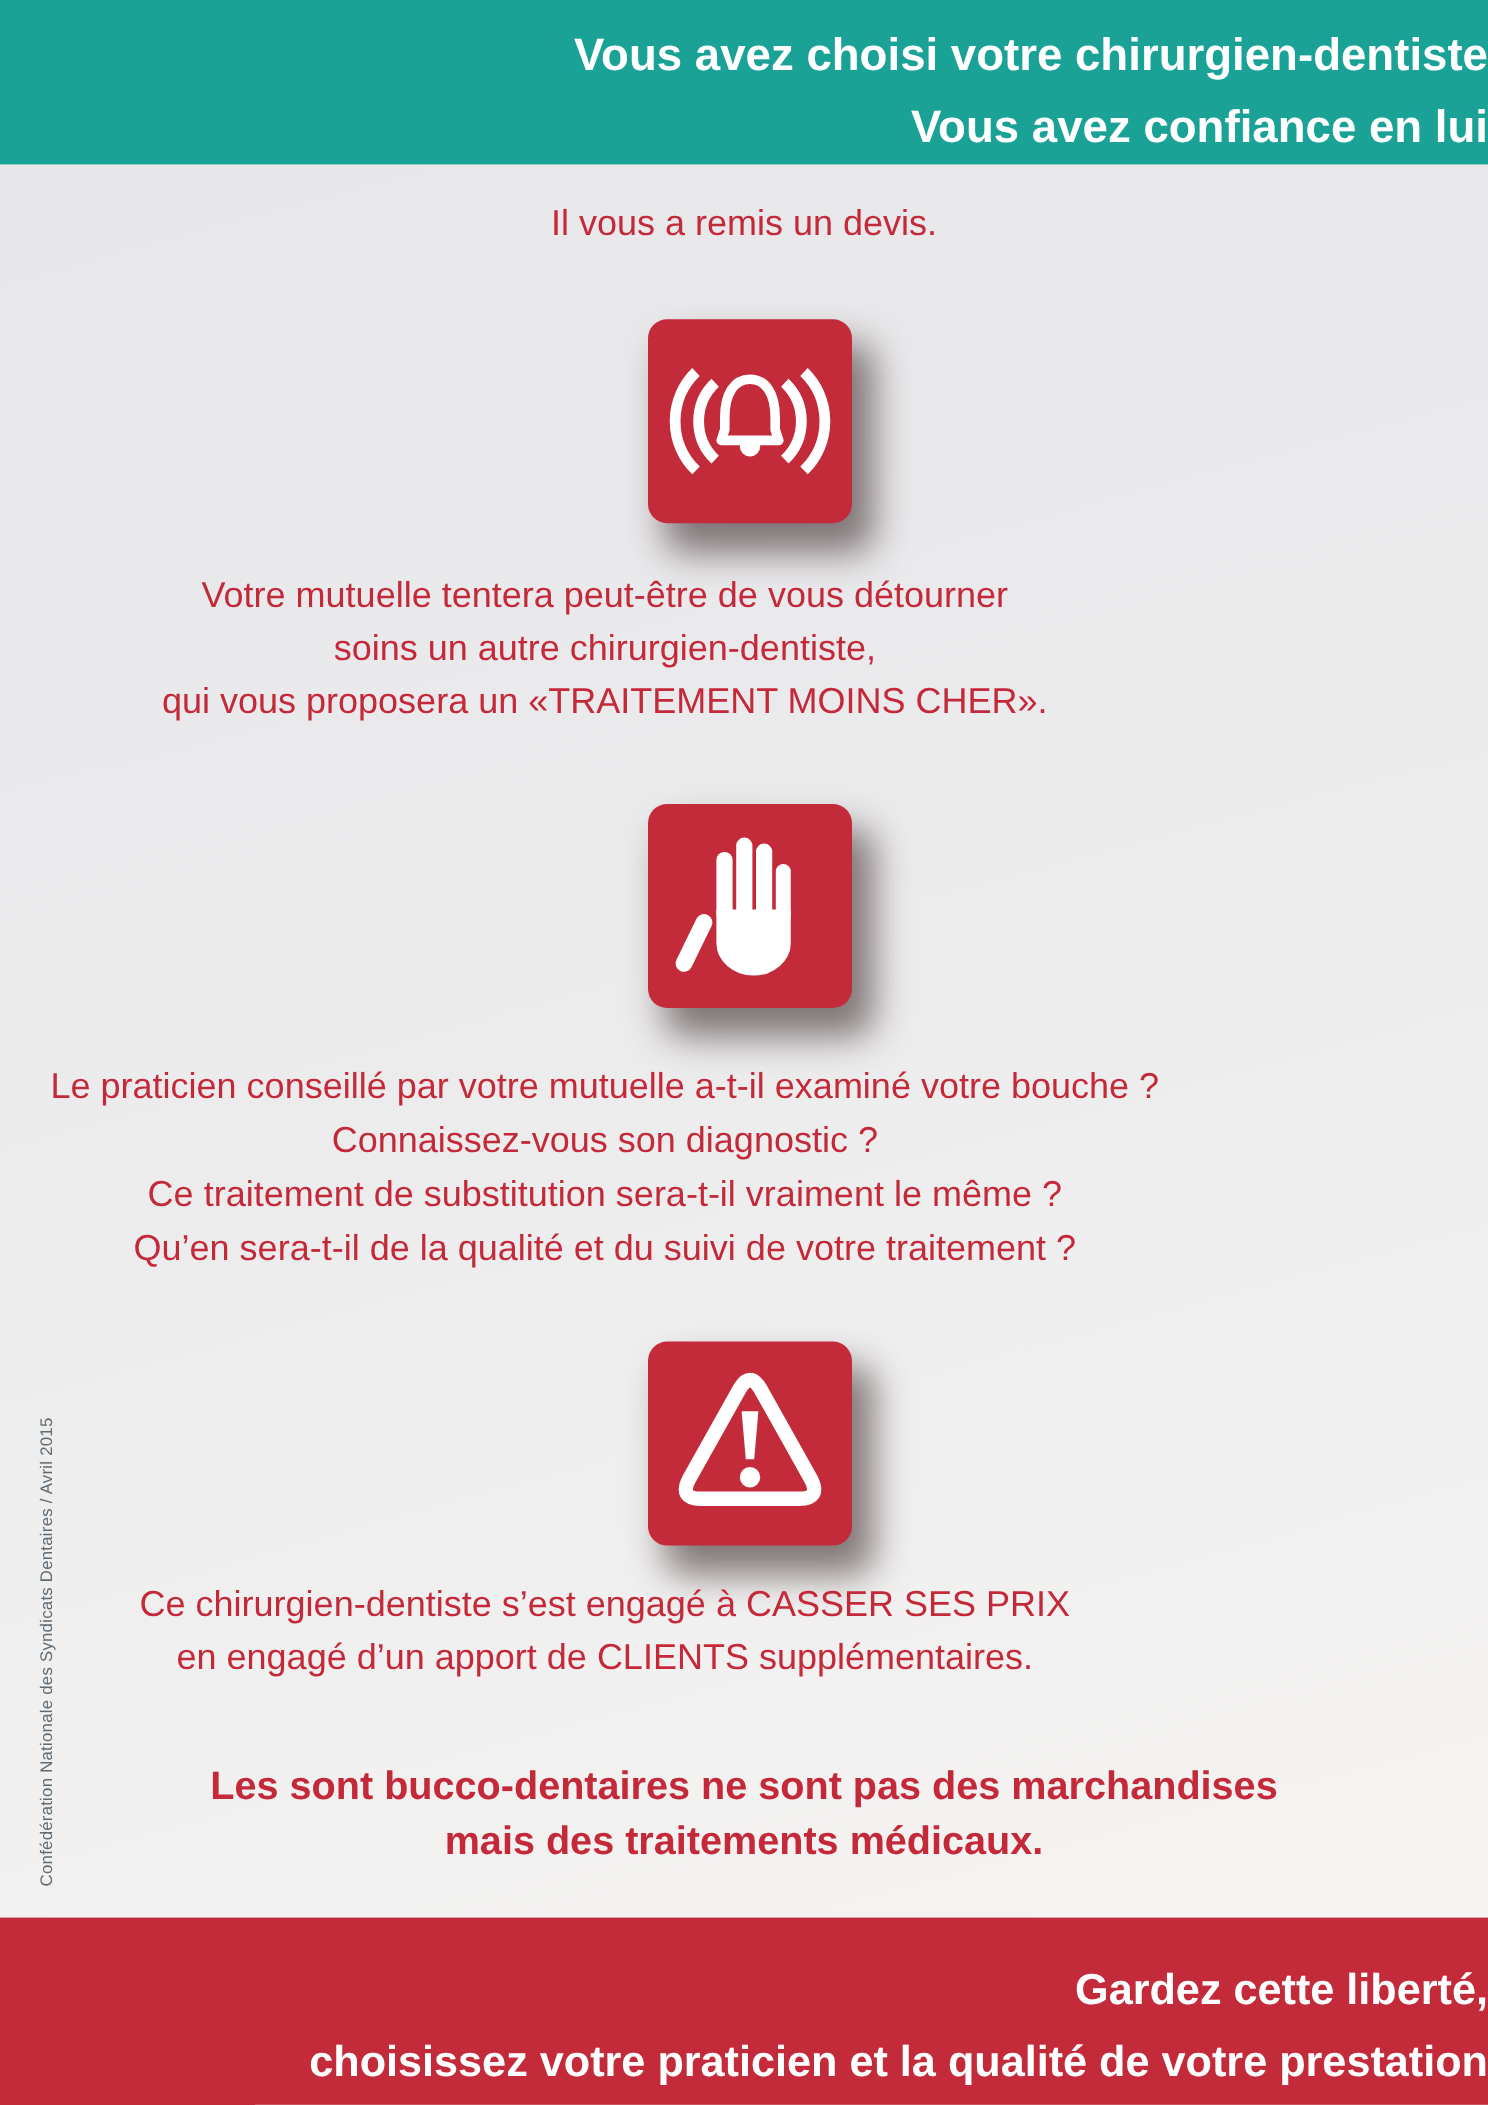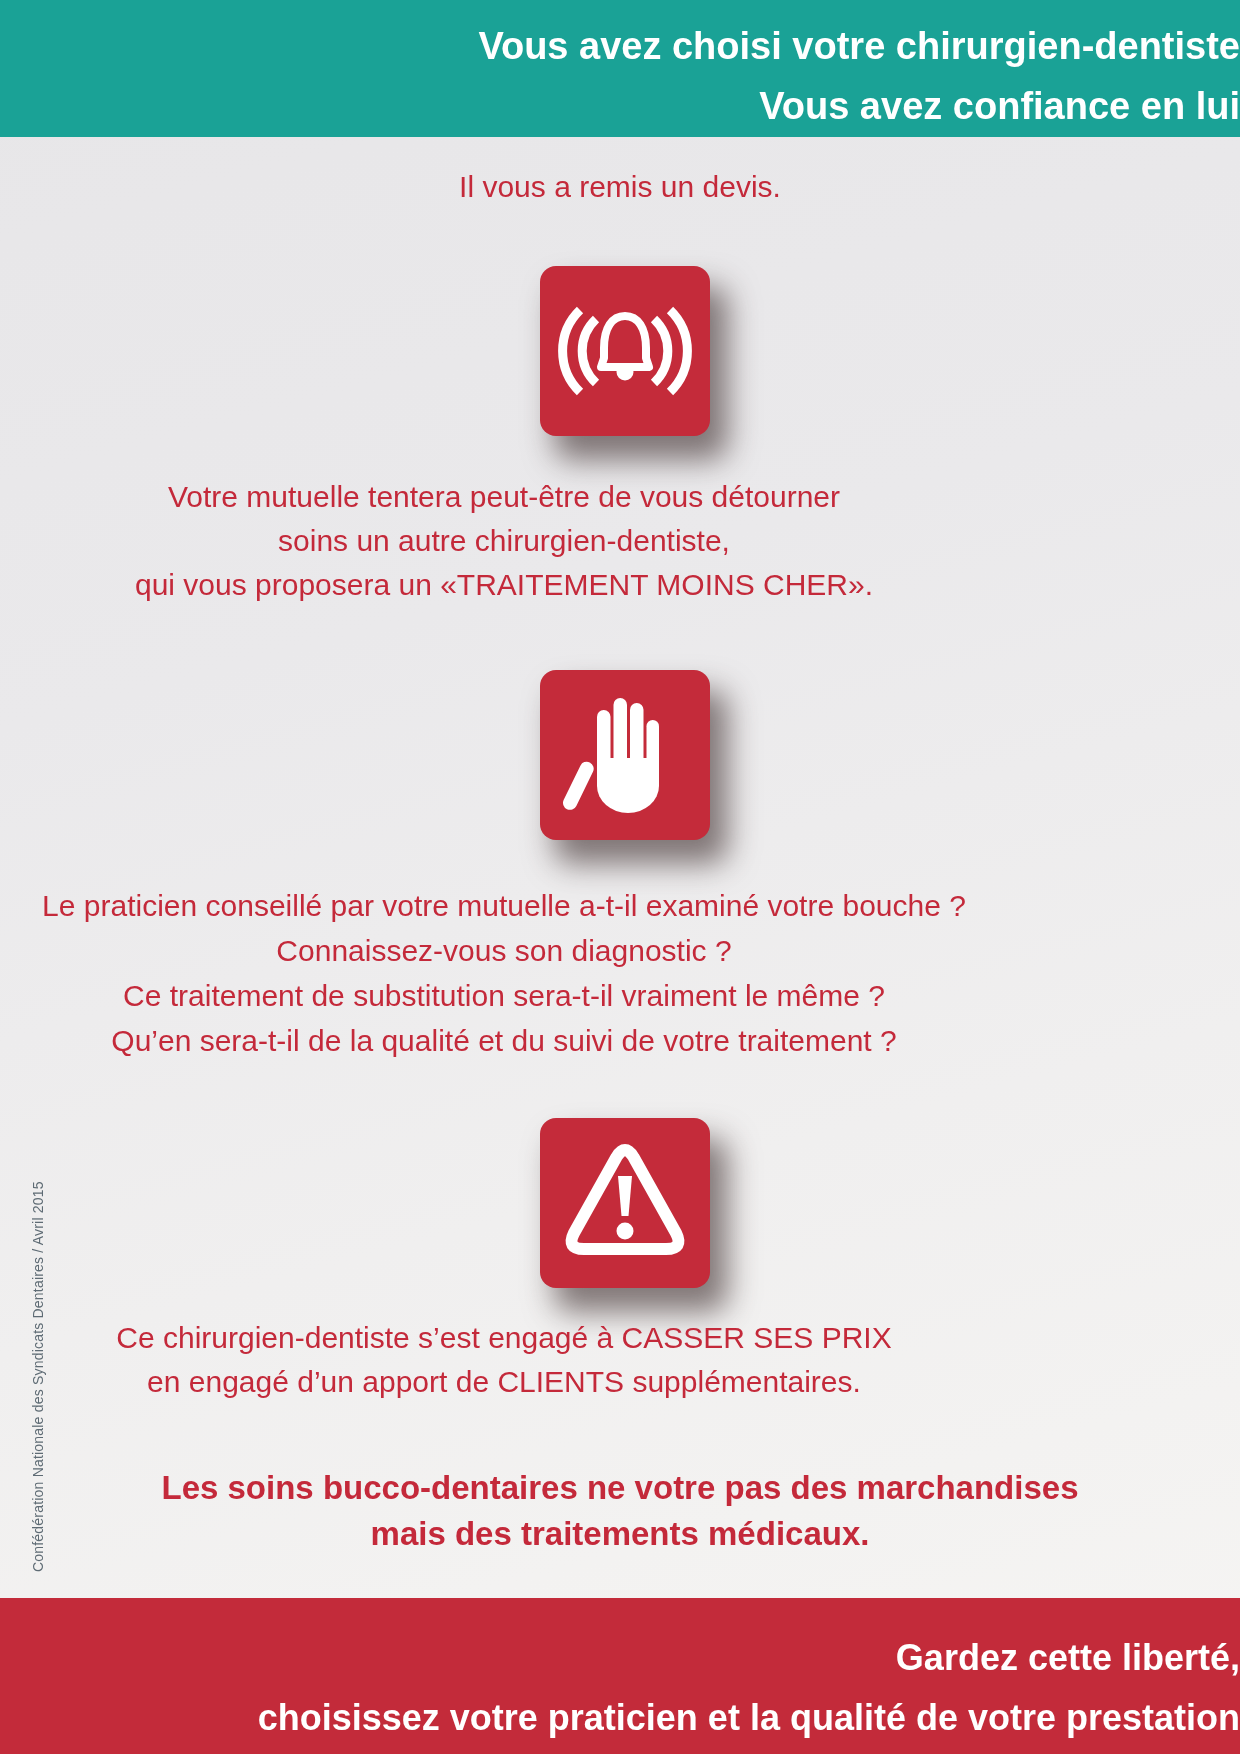--- a/index.html
+++ b/index.html
@@ -102,21 +102,21 @@
       <circle cx="85" cy="113" r="8.5" fill="#fff"></circle>
     </svg>
   </div>
 
   <div class="textblock" style="top:1316px">
     <div>Ce chirurgien-dentiste s’est engagé à CASSER SES PRIX</div>
     <div>en engagé d’un apport de CLIENTS supplémentaires.</div>
   </div>
 
   <div class="statement" style="top:1465px">
-    <div>Les soins bucco-dentaires ne votre pas des marchandises</div>
+    <div>Les sont bucco-dentaires ne sont pas des marchandises</div>
     <div>mais des traitements médicaux.</div>
   </div>
 
   <footer class="footer-band">
     <div>Gardez cette liberté,</div>
     <div>choisissez votre praticien et la qualité de votre prestation</div>
   </footer>
 
   <div class="credit">Confédération Nationale des Syndicats Dentaires / Avril  2015</div>
 

